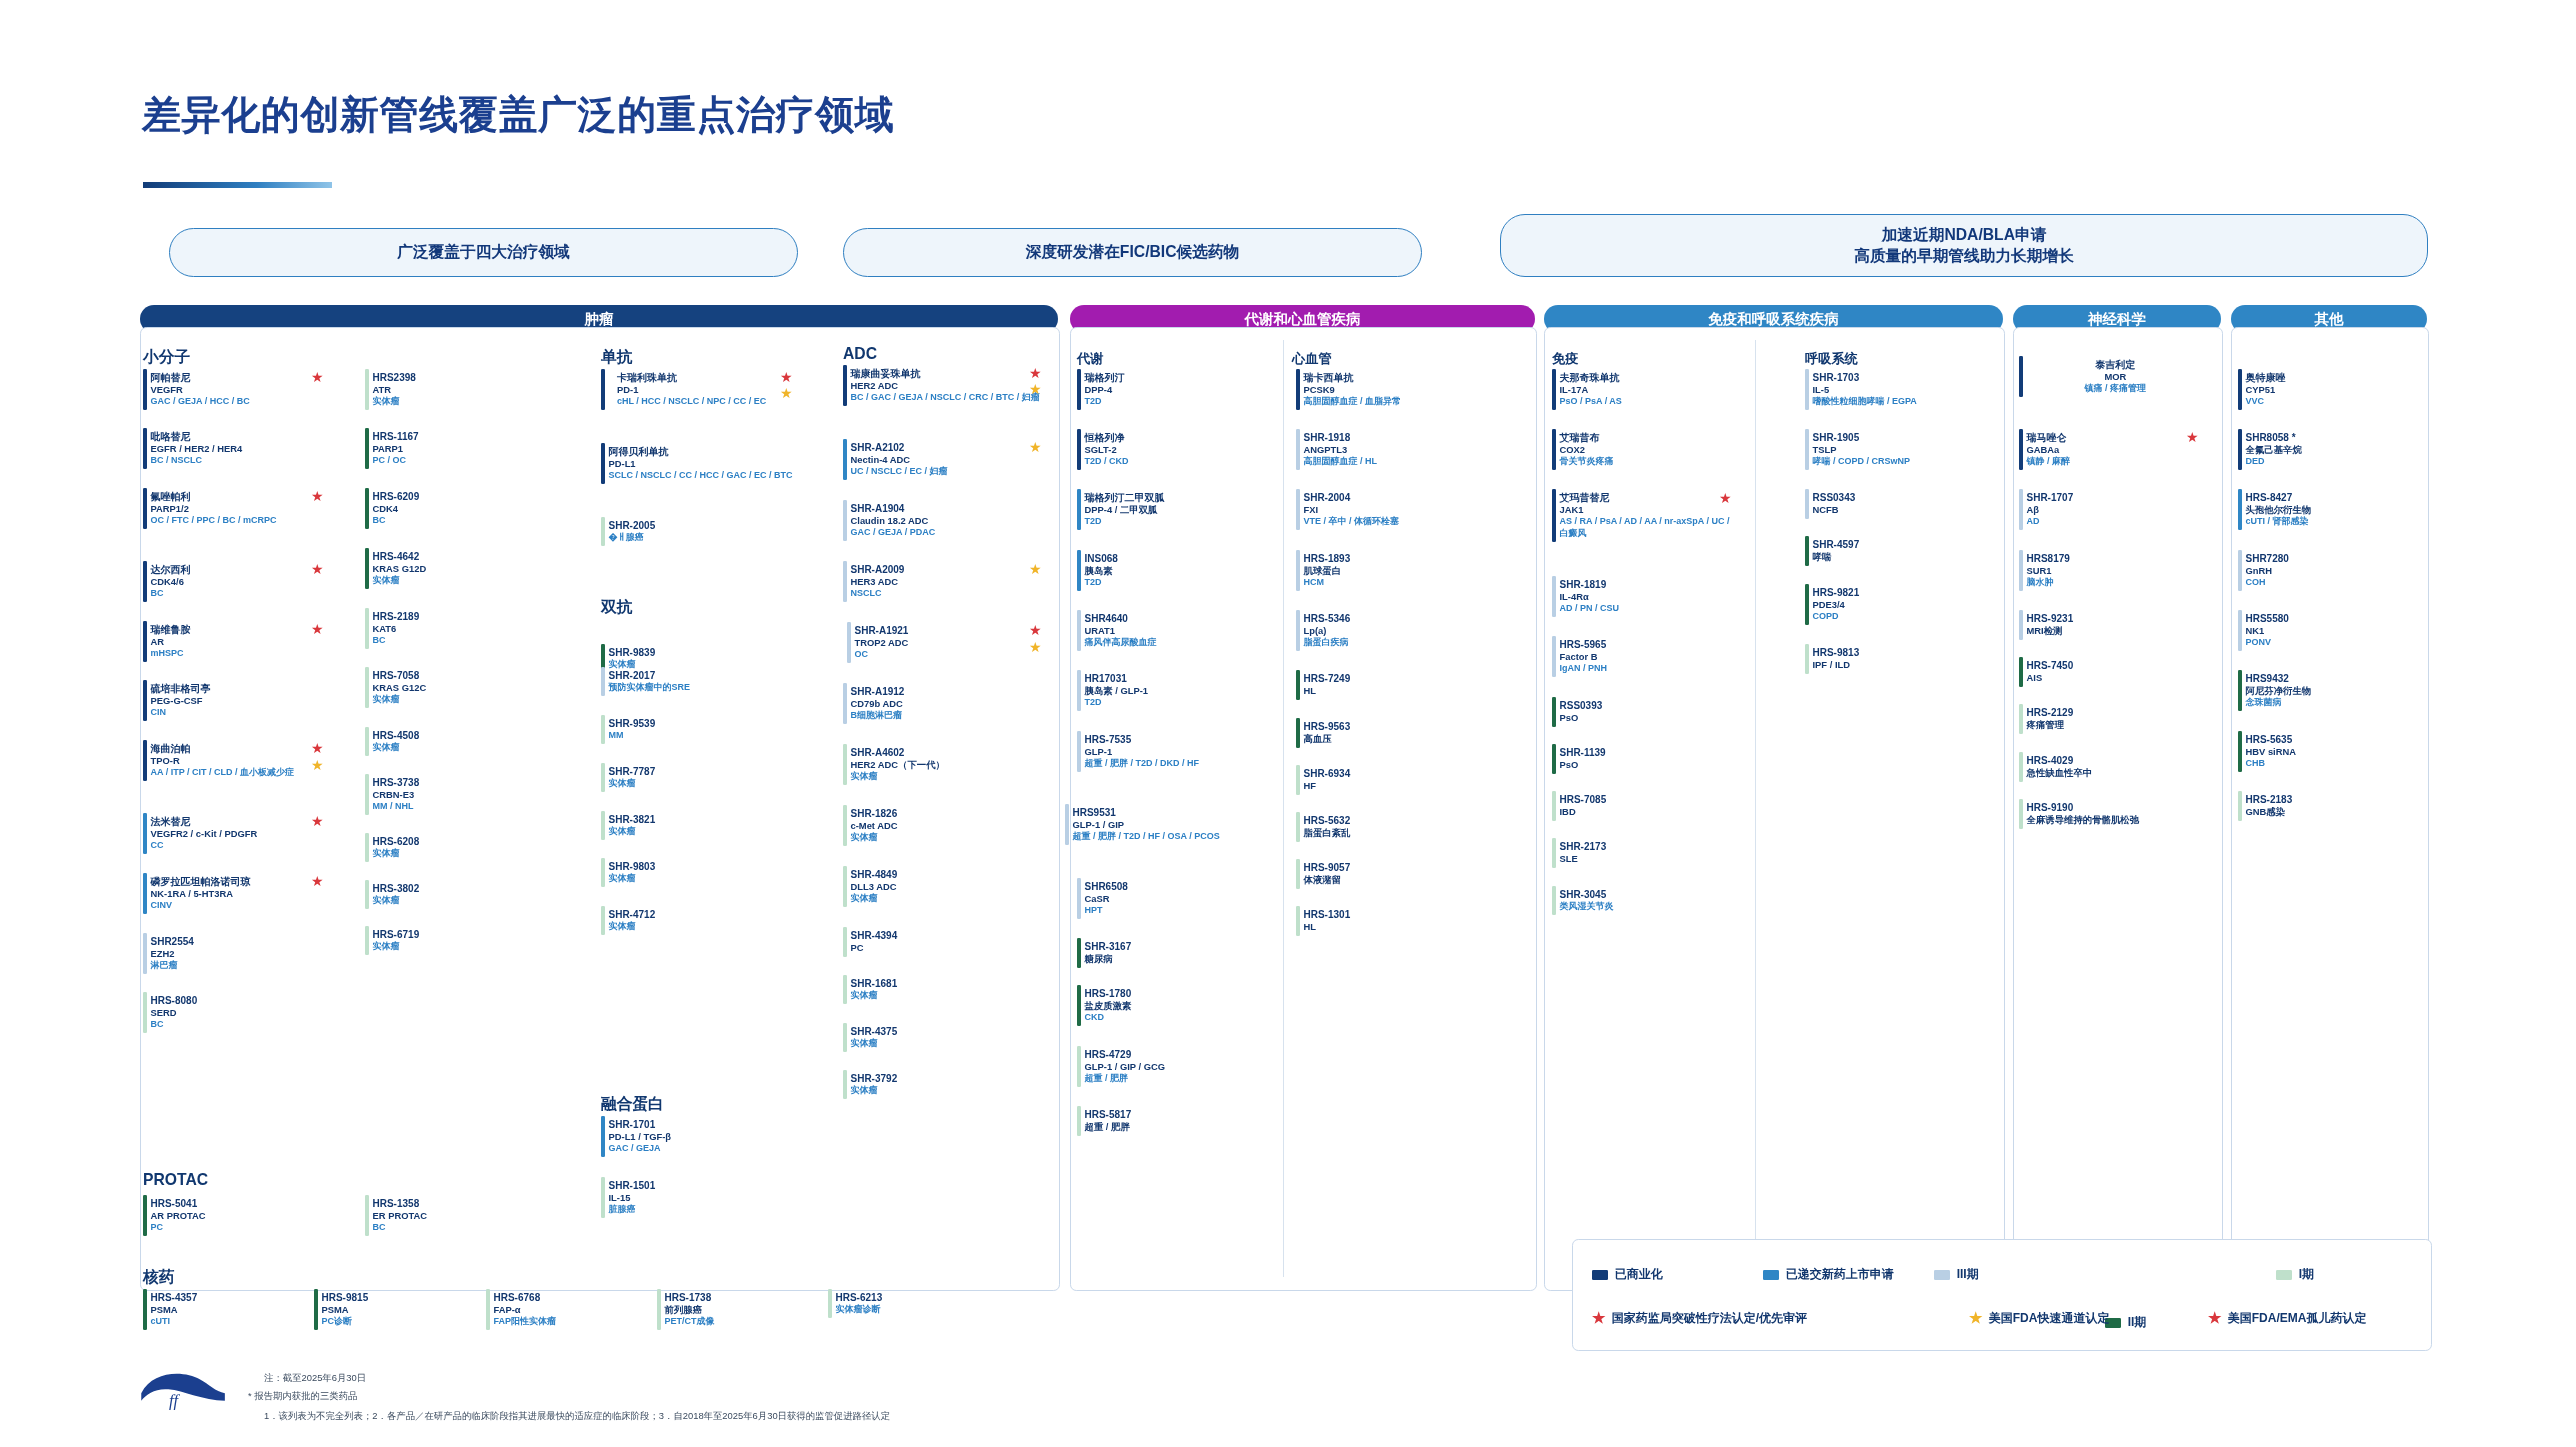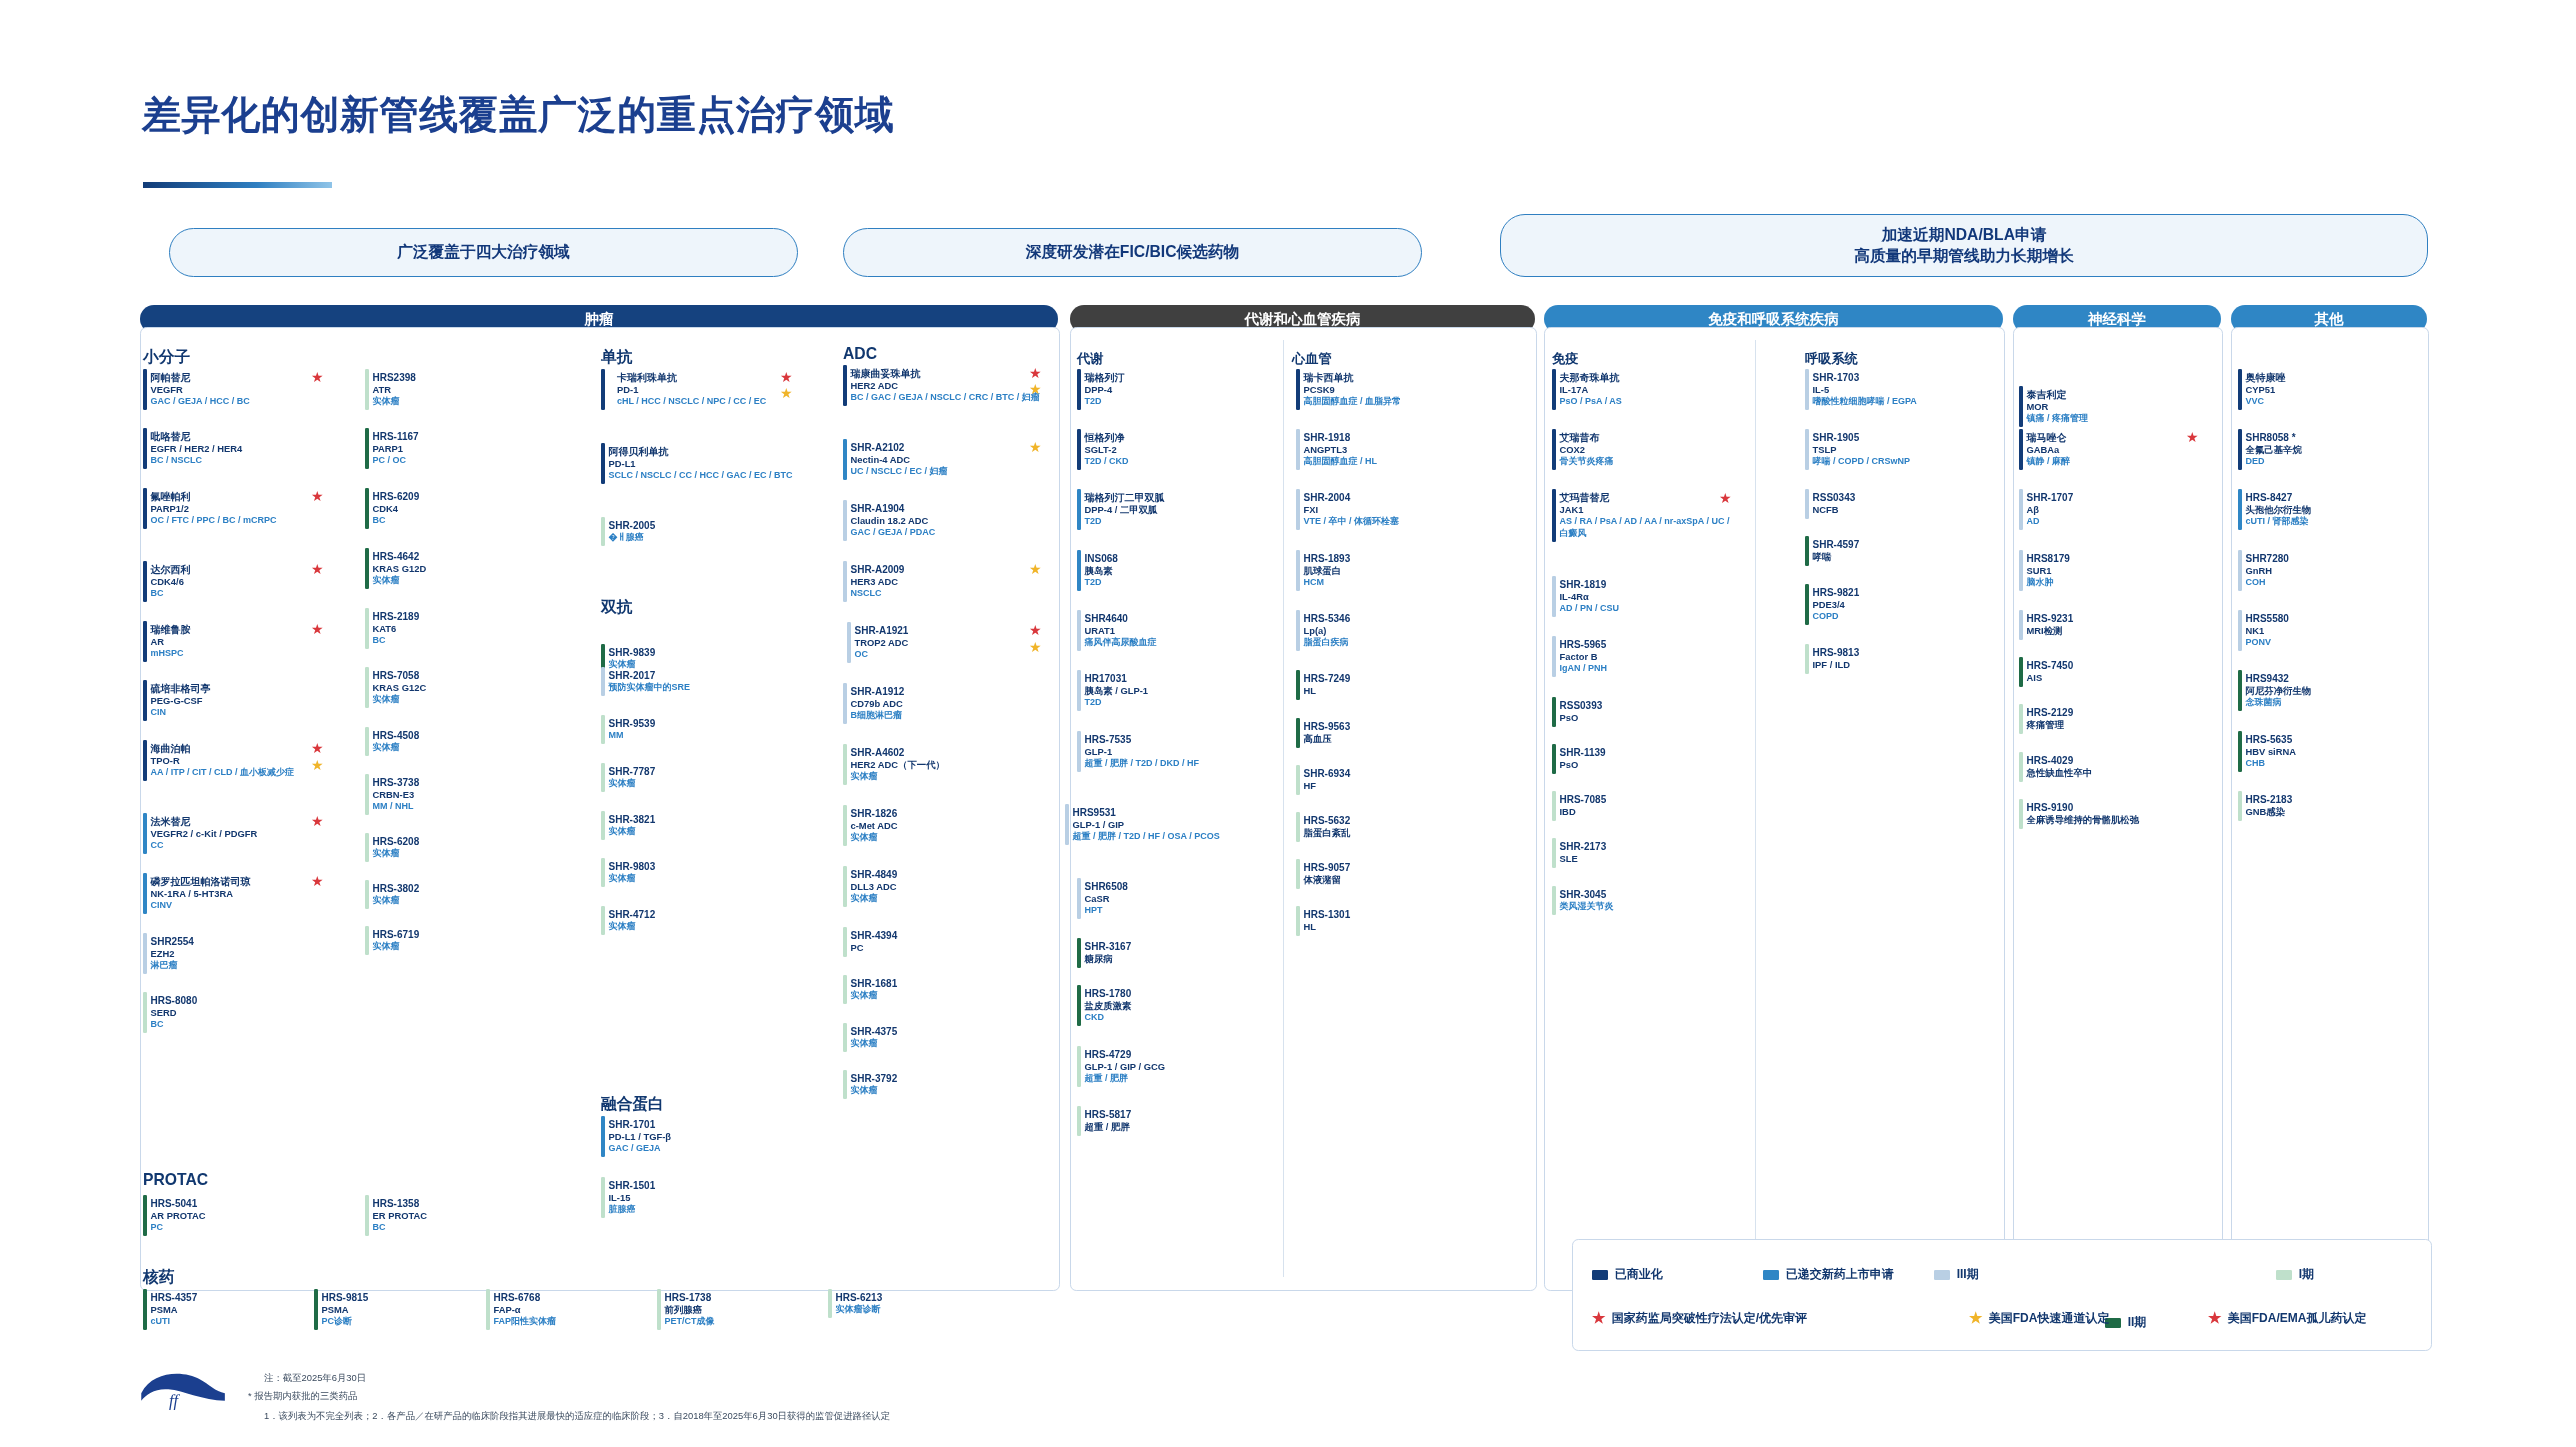--- a/index.html
+++ b/index.html
@@ -9,21 +9,21 @@
   
   .title{position:absolute;left:142px;top:88px;font-size:39px;font-weight:bold;color:#1b3f8f;letter-spacing:0.6px;}
   .title-rule{position:absolute;left:143px;top:182px;width:189px;height:5.7px;background:linear-gradient(90deg,#123c78 0%,#2f7fc1 60%,#8fc4e8 100%);}
 
   
   .pill{position:absolute;height:49px;border:1.3px solid #2f7fc1;border-radius:25px;background:#eef5fb;display:flex;align-items:center;justify-content:center;text-align:center;color:#12387a;font-size:15.7px;font-weight:bold;line-height:1.3;padding:0 12.6px;box-sizing:border-box;}
 
   
   .hdrbar{position:absolute;height:28px;border-radius:14px;display:flex;align-items:center;justify-content:center;color:#ffffff;font-size:14.5px;font-weight:bold;}
   .hdr-blue{background:#15427f;}
-  .hdr-mid{background:#404040;}
+  .hdr-mid{background:#a21caf;}
   .hdr-light{background:#2f86c5;}
 
   
   .frame{position:absolute;border:1.3px solid #c9d8ea;border-radius:6.3px;background:#ffffff;}
 
   
   .subhdr{position:absolute;font-size:15.7px;font-weight:bold;color:#10376f;}
   .subhdr-sm{position:absolute;font-size:13.2px;font-weight:bold;color:#10376f;}
 
   
@@ -645,21 +645,21 @@
         <div class="tg">PDE3/4</div>
         <div class="ind">COPD</div>
       </div>
       <div class="card" style="left: 1805px; top: 644px; width: 182px;">
         <div class="bar p-1"></div>
         <div class="nm">HRS-9813</div>
         <div class="tg">IPF / ILD</div>
       </div>
     </div>
   <div id="col-neuro">
-      <div class="card" style="left: 2019px; top: 386px; width: 189px;">
+      <div class="card" style="left: 2019px; top: 356px; width: 189px; text-align: center;">
         <div class="bar p-comm"></div>
         <div class="nm">泰吉利定</div>
         <div class="tg">MOR</div>
         <div class="ind">镇痛 / 疼痛管理</div>
       </div>
       <div class="card" style="left: 2019px; top: 429px; width: 189px;">
         <div class="bar p-comm"></div>
         <div class="nm">瑞马唑仑</div>
         <div class="tg">GABAa</div>
         <div class="ind">镇静 / 麻醉</div>

